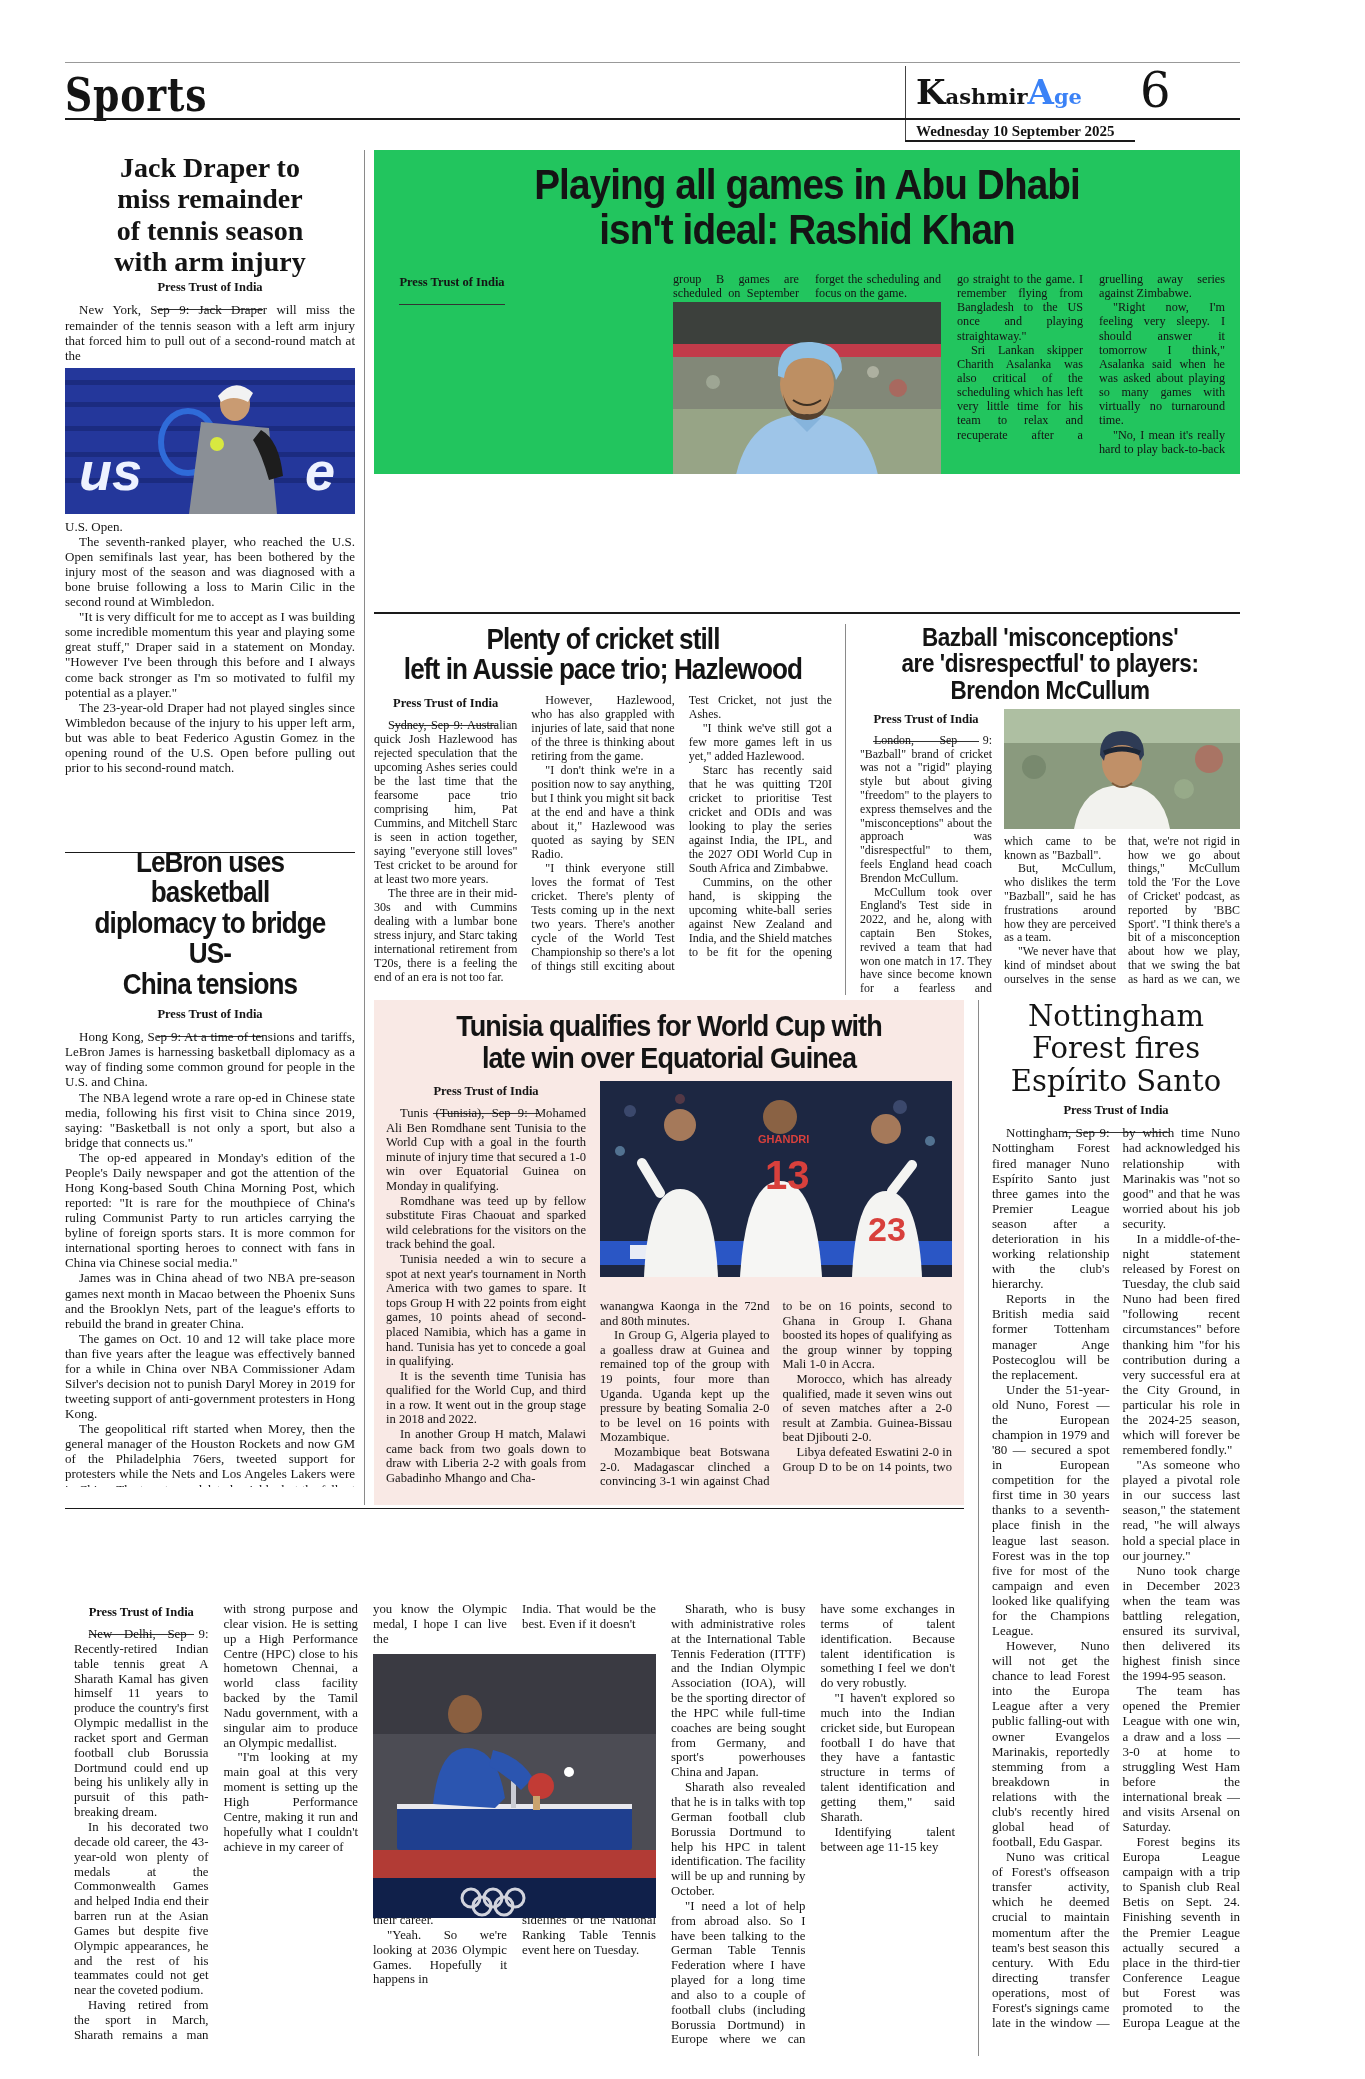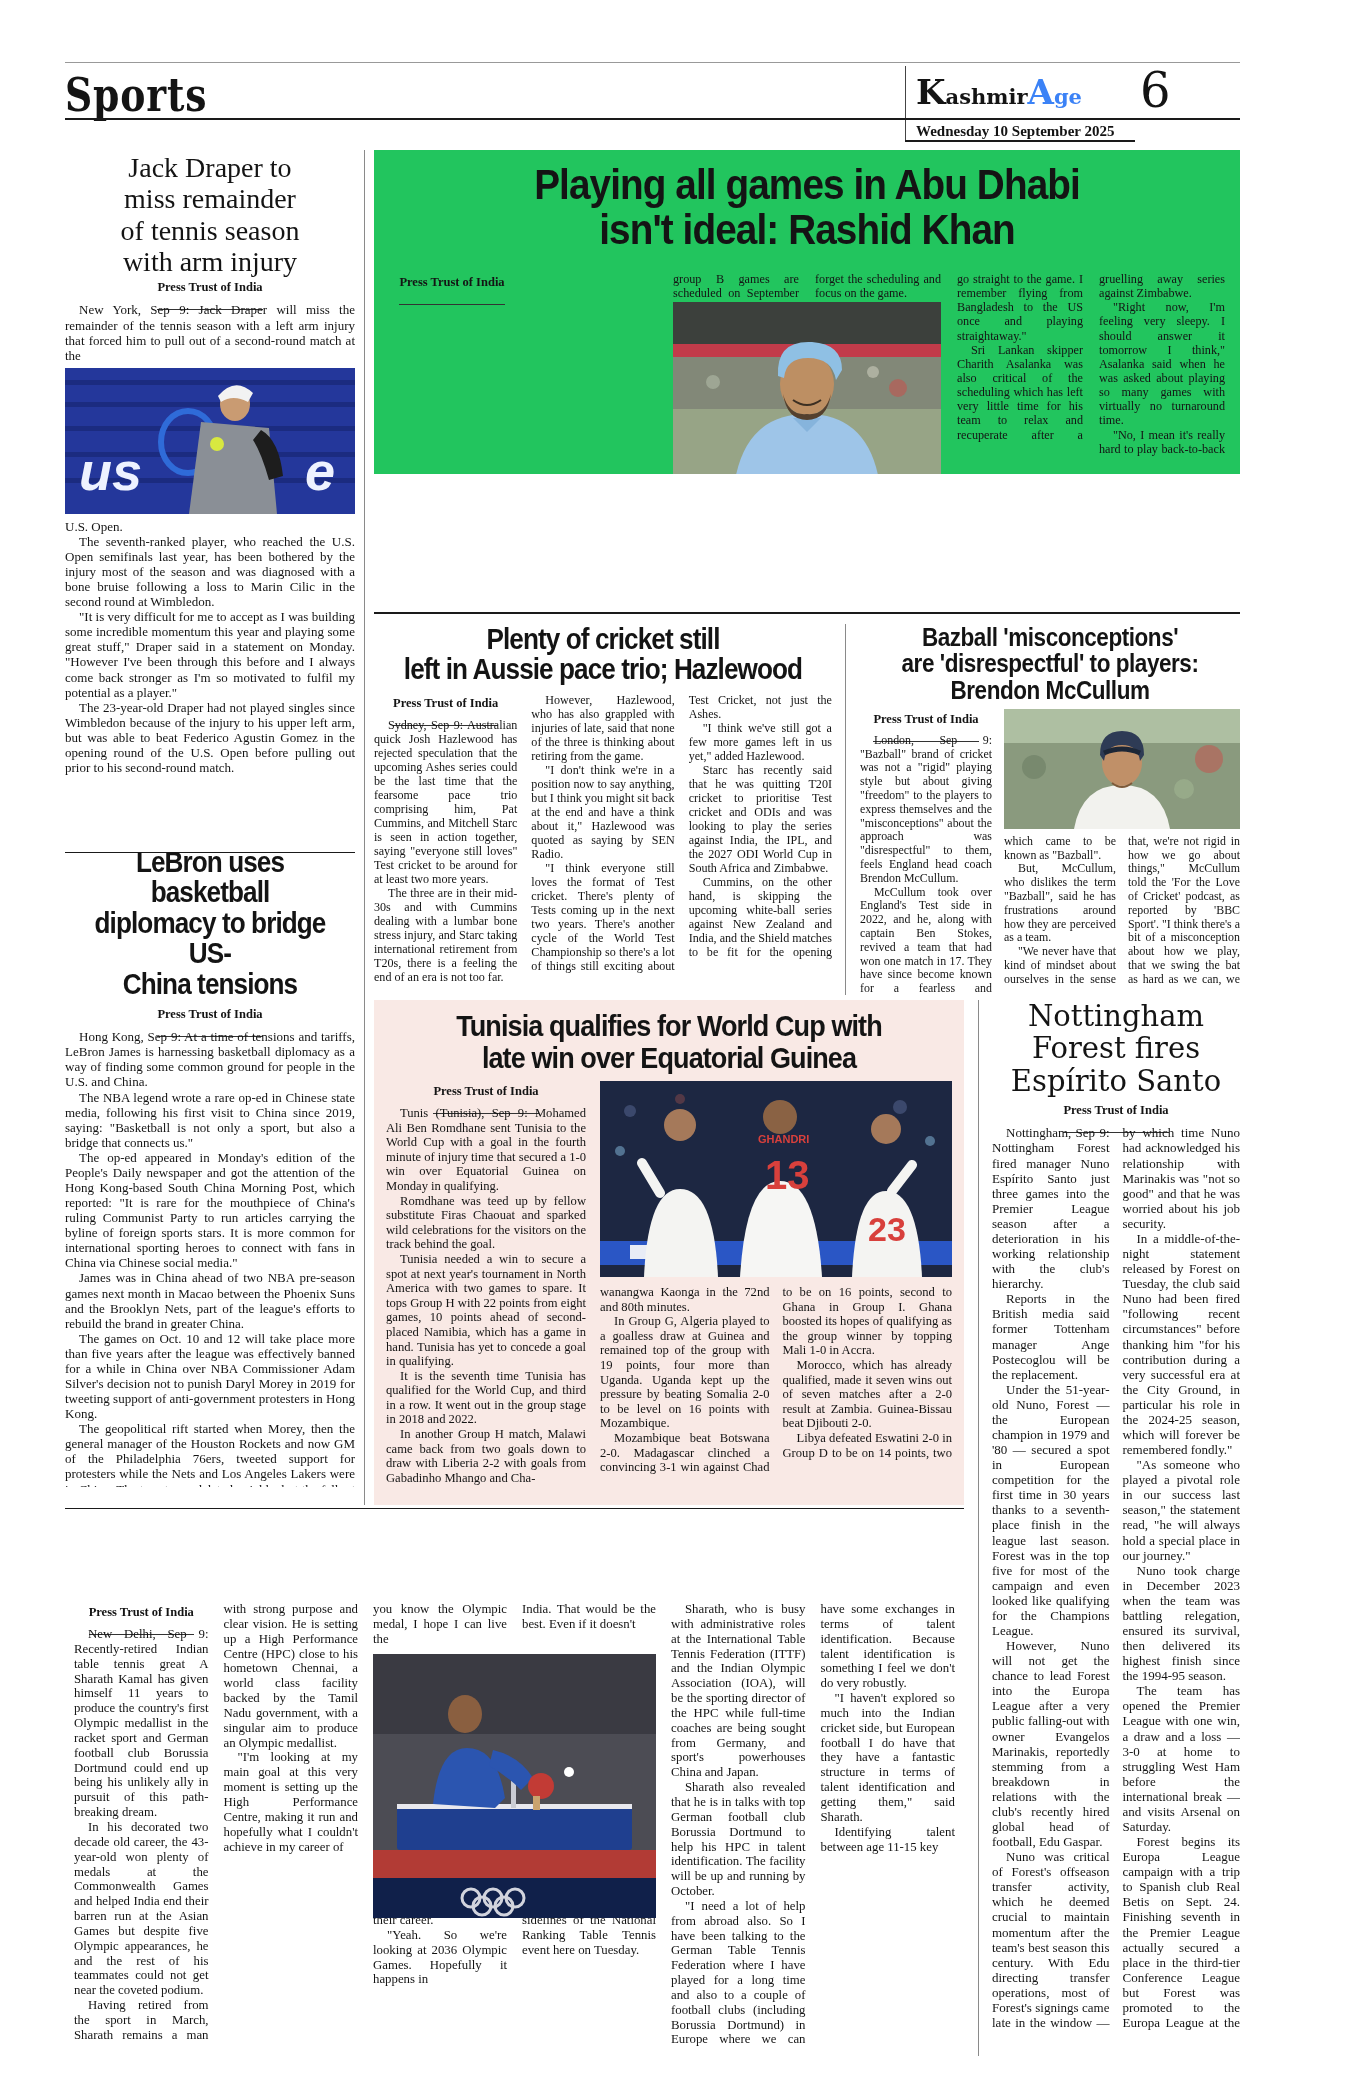--- a/index.html
+++ b/index.html
@@ -12,21 +12,21 @@
 .logo{font-family:"DejaVu Serif",serif;white-space:nowrap}
 .logo .w{display:inline-block;font-weight:bold;font-size:21px}
 .logo .w::first-letter{font-size:34px}
 .logo .red{color:#3b82f6}
 .mast-date{font-family:"Liberation Serif",serif;font-weight:bold;font-size:15px;margin-top:2px}
 .pagenum{font-family:"DejaVu Serif",serif;font-size:48px}
 .byline{text-align:center;font-size:12.5px;margin:3px 0 7px}
 .byline span{font-weight:bold;border-bottom:1px solid #333;padding-bottom:15px}
 .flow p{text-align:justify;text-indent:14px;line-height:1.16}
 .flow p.noind{text-indent:0}
-.hl-serif{font-family:"Liberation Serif",serif;font-weight:normal;text-align:center;line-height:1.12}
+.hl-serif{font-family:"Liberation Serif",serif;font-weight:bold;text-align:center;line-height:1.12}
 .hl-sans{font-family:"Liberation Sans",sans-serif;font-weight:bold;text-align:center;line-height:1.05;letter-spacing:-1px;transform:scaleX(.9);transform-origin:50% 0}
 .mc{column-fill:auto;overflow:hidden}
 article,section{overflow:hidden}
 svg{display:block}
 </style>
 </head>
 <body>
 
 <div class="hr" style="left:65px;top:62px;width:1175px;height:1px;background:#999"></div>
 <div class="abs" style="left:65px;top:68px">
@@ -247,21 +247,21 @@
           <circle cx="180" cy="36" r="17" fill="#8a6244"></circle>
             <path d="M140 196 q6 -96 40 -96 q36 0 42 96 z" fill="#f6f6f4"></path>
           <text x="165" y="108" font-family="Liberation Sans, sans-serif" font-size="40" font-weight="bold" fill="#d8403c">13</text>
           <text x="158" y="62" font-family="Liberation Sans, sans-serif" font-size="11" font-weight="bold" fill="#d8403c">GHANDRI</text>
           <circle cx="286" cy="48" r="15" fill="#a5795a"></circle>
             <path d="M252 196 q4 -86 34 -86 q32 0 36 86 z" fill="#f4f4f2"></path>
           <text x="268" y="160" font-family="Liberation Sans, sans-serif" font-size="34" font-weight="bold" fill="#d8403c">23</text>
           <path d="M60 112 l-18 -30 M292 110 l20 -26" stroke="#f4f4f2" stroke-width="10" stroke-linecap="round"></path>
         </g>
       </svg>
-      <div class="mc flow" style="flex:1;margin-top:8px;column-count:2;column-gap:13px;font-size:12.6px">
+      <div class="mc flow" style="flex:1;margin-top:22px;column-count:2;column-gap:13px;font-size:12.6px">
           <p class="noind">wanangwa Kaonga in the 72nd and 80th minutes.</p>
           <p>In Group G, Algeria played to a goalless draw at Guinea and remained top of the group with 19 points, four more than Uganda. Uganda kept up the pressure by beating Somalia 2-0 to be level on 16 points with Mozambique.</p>
           <p>Mozambique beat Botswana 2-0. Madagascar clinched a convincing 3-1 win against Chad to be on 16 points, second to Ghana in Group I. Ghana boosted its hopes of qualifying as the group winner by topping Mali 1-0 in Accra.</p>
           <p>Morocco, which has already qualified, made it seven wins out of seven matches after a 2-0 result at Zambia. Guinea-Bissau beat Djibouti 2-0.</p>
           <p>Libya defeated Eswatini 2-0 in Group D to be on 14 points, two behind leader Cape Verde, which has a game in hand.</p>
         </div>
     </div>
   </div>
 </section>
 

